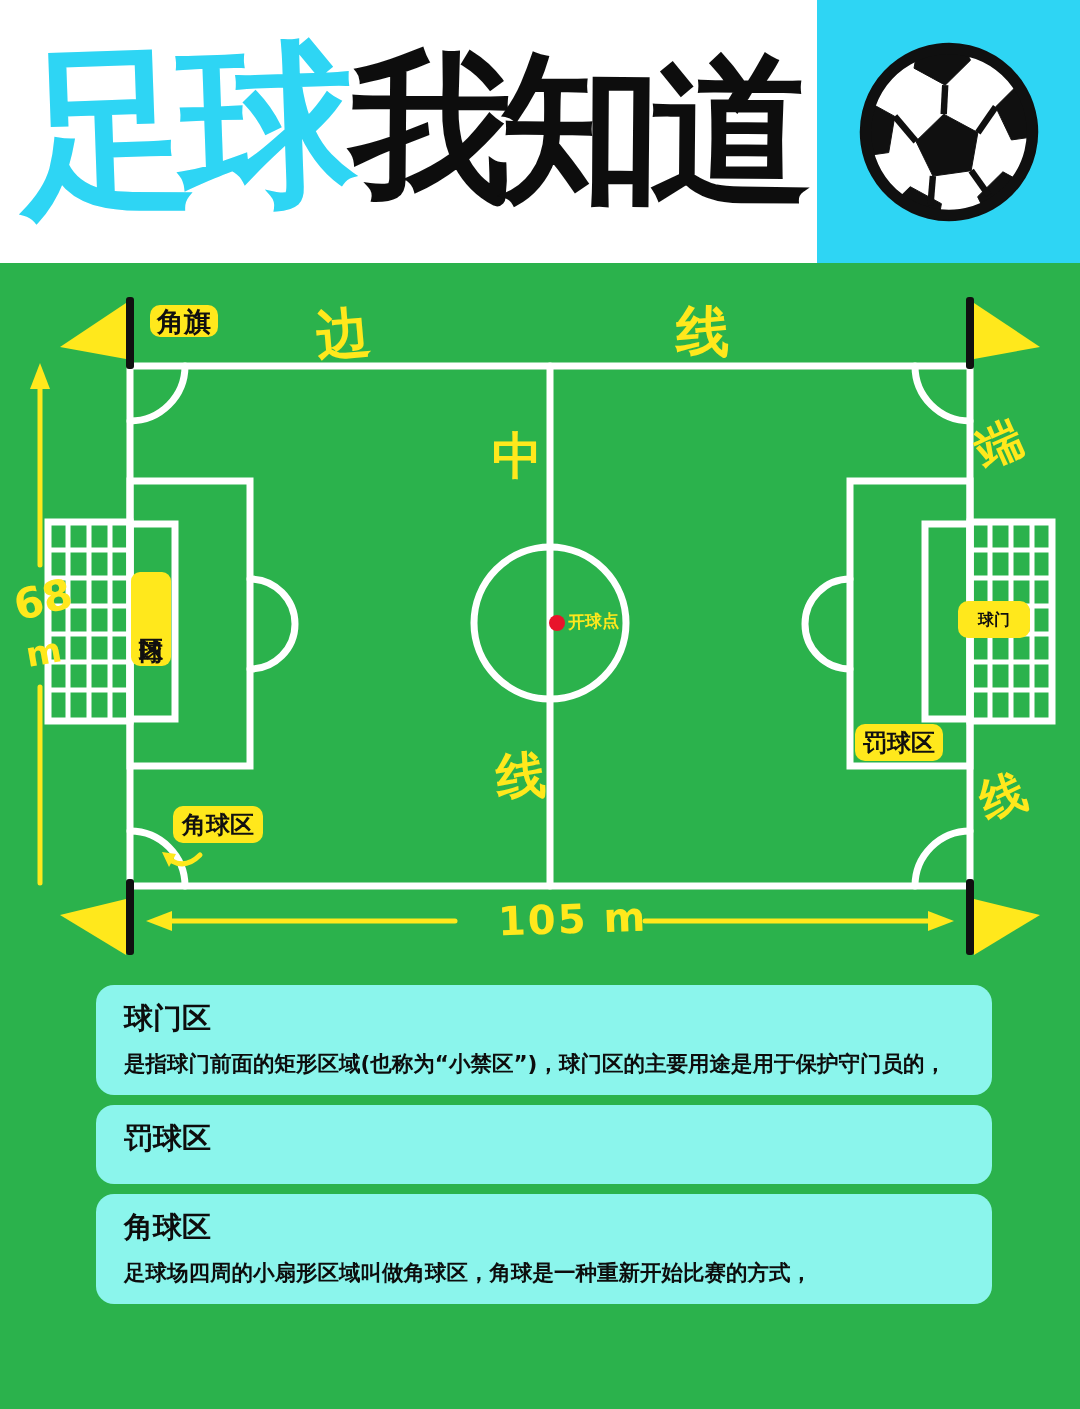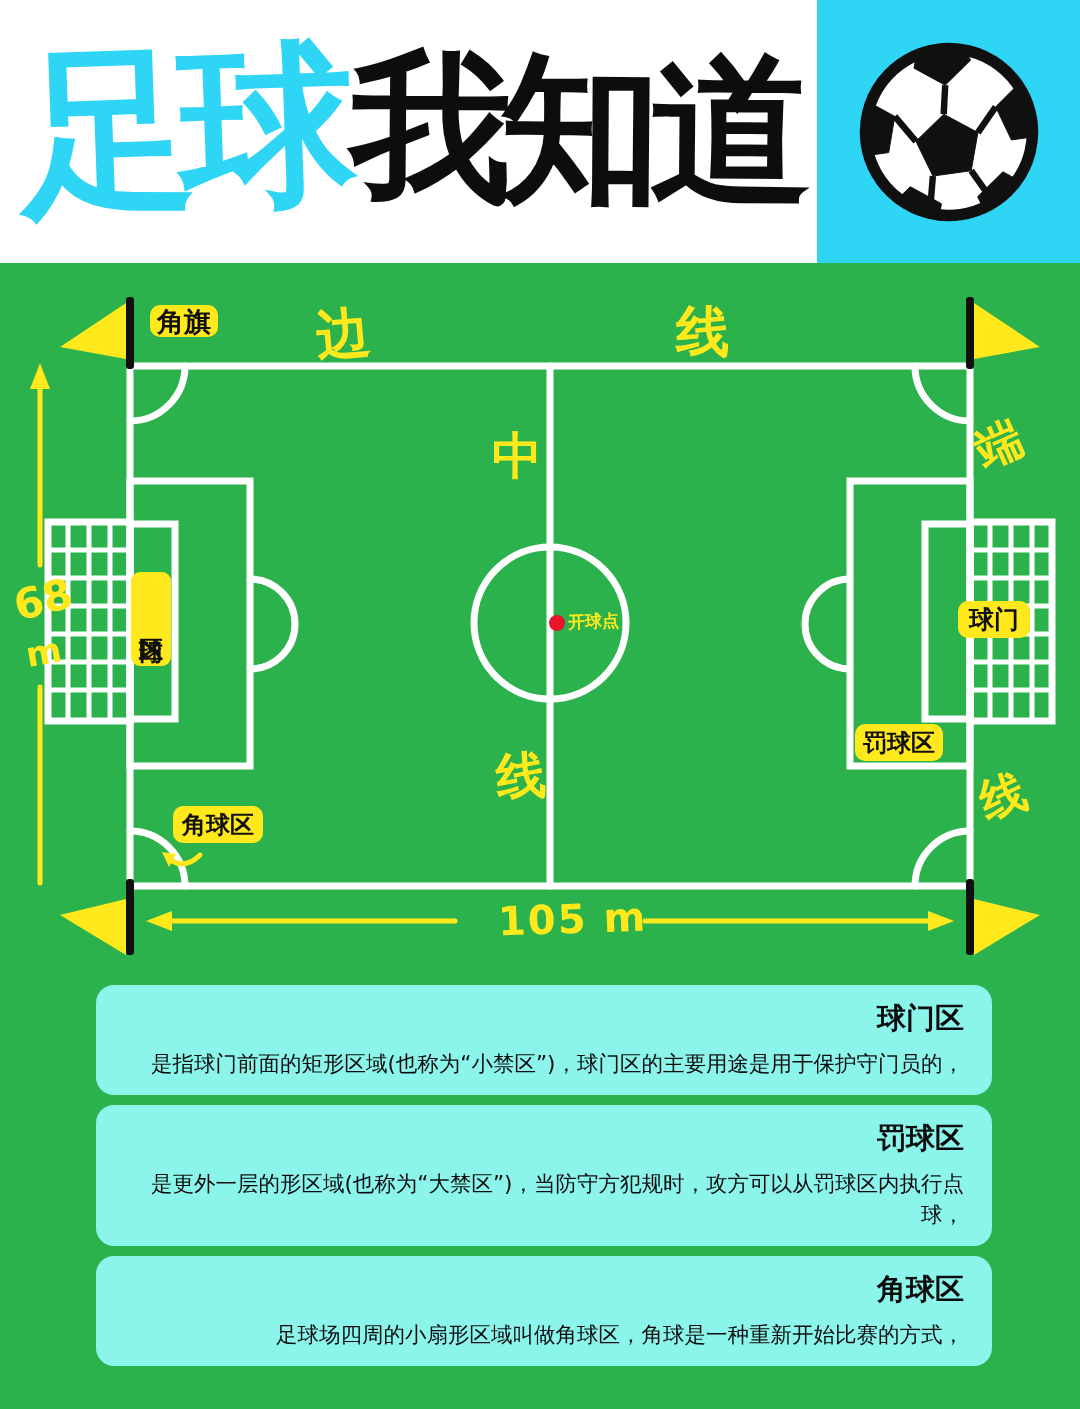--- a/index.html
+++ b/index.html
@@ -37,29 +37,29 @@
   .kickoff { left:568px; top:350px; font-size:17px; transform:rotate(-2deg); }
 
   .tag {
     position:absolute; background:#FFE81C; color:#101010; font-weight:900;
     border-radius:10px; display:flex; align-items:center; justify-content:center;
     line-height:1;
   }
   .tag-corner-flag { left:136px; top:42px;  width:68px;  height:32px; font-size:27px;margin-left:14px; }
   .tag-goal-area   { left:131px; top:309px; width:40px;  height:94px; font-size:24px;
                      writing-mode:vertical-rl; text-orientation:upright; border-radius:9px; }
-  .tag-goal        { left:958px; top:338px; width:72px;  height:37px; font-size:25px; }
+  .tag-goal        { left:958px; top:338px; width:72px;  height:37px; font-size:16px; }
   .tag-penalty     { left:855px; top:461px; width:88px;  height:37px; font-size:24px; }
   .tag-corner-area { left:173px; top:543px; width:90px;  height:37px; font-size:24px; }
 
   
   .cards { position:absolute; top:985px; left:96px; width:896px; display:flex; flex-direction:column; gap:10px; }
-  .card  { background:#8BF5EC; border-radius:18px; padding:14px 28px 16px; box-sizing:border-box;text-align:right; }
+  .card  { background:#8BF5EC; border-radius:18px; padding:14px 28px 16px; box-sizing:border-box; }
   .card h2 { font-size:29px; font-weight:900; color:#0d0d0d; margin:0 0 9px 0; }
-  .card p  { font-size:21.5px; font-weight:400; color:#0d0d0d; line-height:31px; margin:0; }
+  .card p  { font-size:21.5px; font-weight:700; color:#0d0d0d; line-height:31px; margin:0; }
 </style>
 </head>
 <body>
 
 <div class="page">
 
   <header class="header">
     <div class="title">
       <span class="t-blue">足球</span>
       <span class="t-black">我知道</span>
@@ -176,21 +176,20 @@
     <span class="tag tag-corner-area">角球区</span>
   </section>
 
   <section class="cards">
     <article class="card">
       <h2>球门区</h2>
       <p>是指球门前面的矩形区域(也称为“小禁区”)，球门区的主要用途是用于保护守门员的，</p>
     </article>
     <article class="card">
       <h2>罚球区</h2>
-      <p>是更外一层的形区域(也称为“大禁区”)，当防守方犯规时，攻方可以从罚球区内执行点球，</p>
     </article>
     <article class="card">
       <h2>角球区</h2>
       <p>足球场四周的小扇形区域叫做角球区，角球是一种重新开始比赛的方式，</p>
 
     </article>
   </section>
 
 </div>
 

